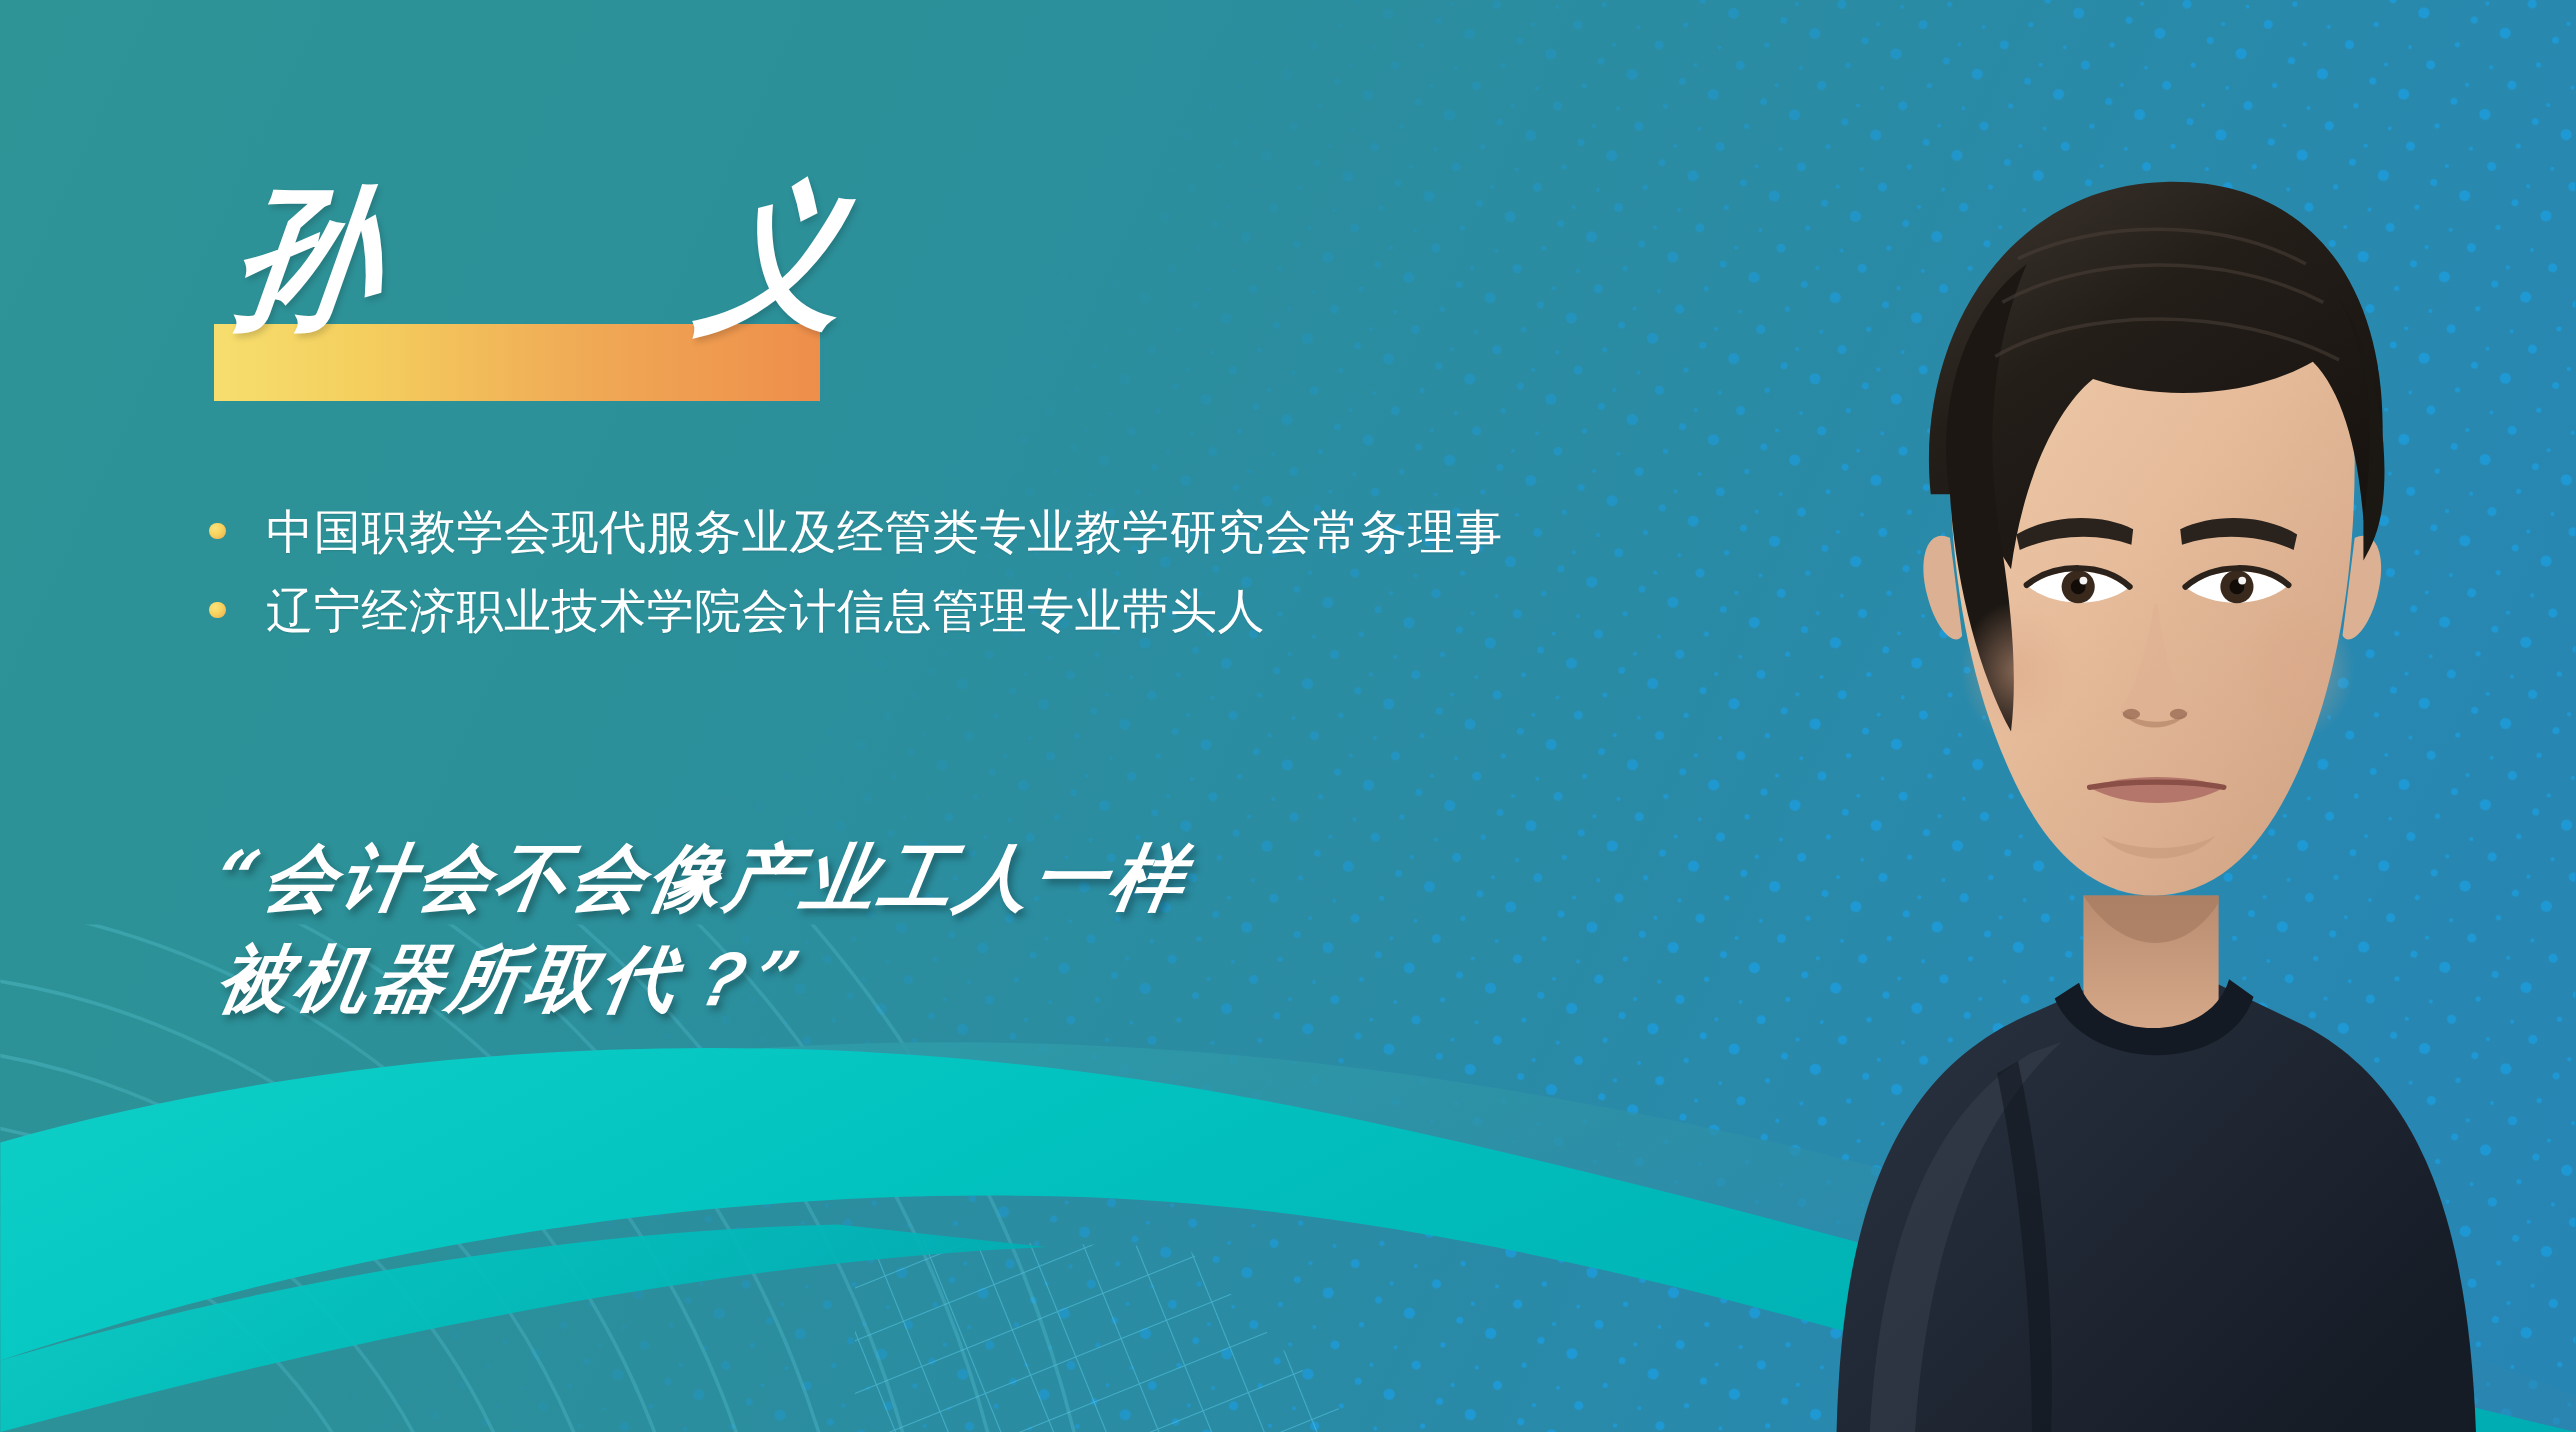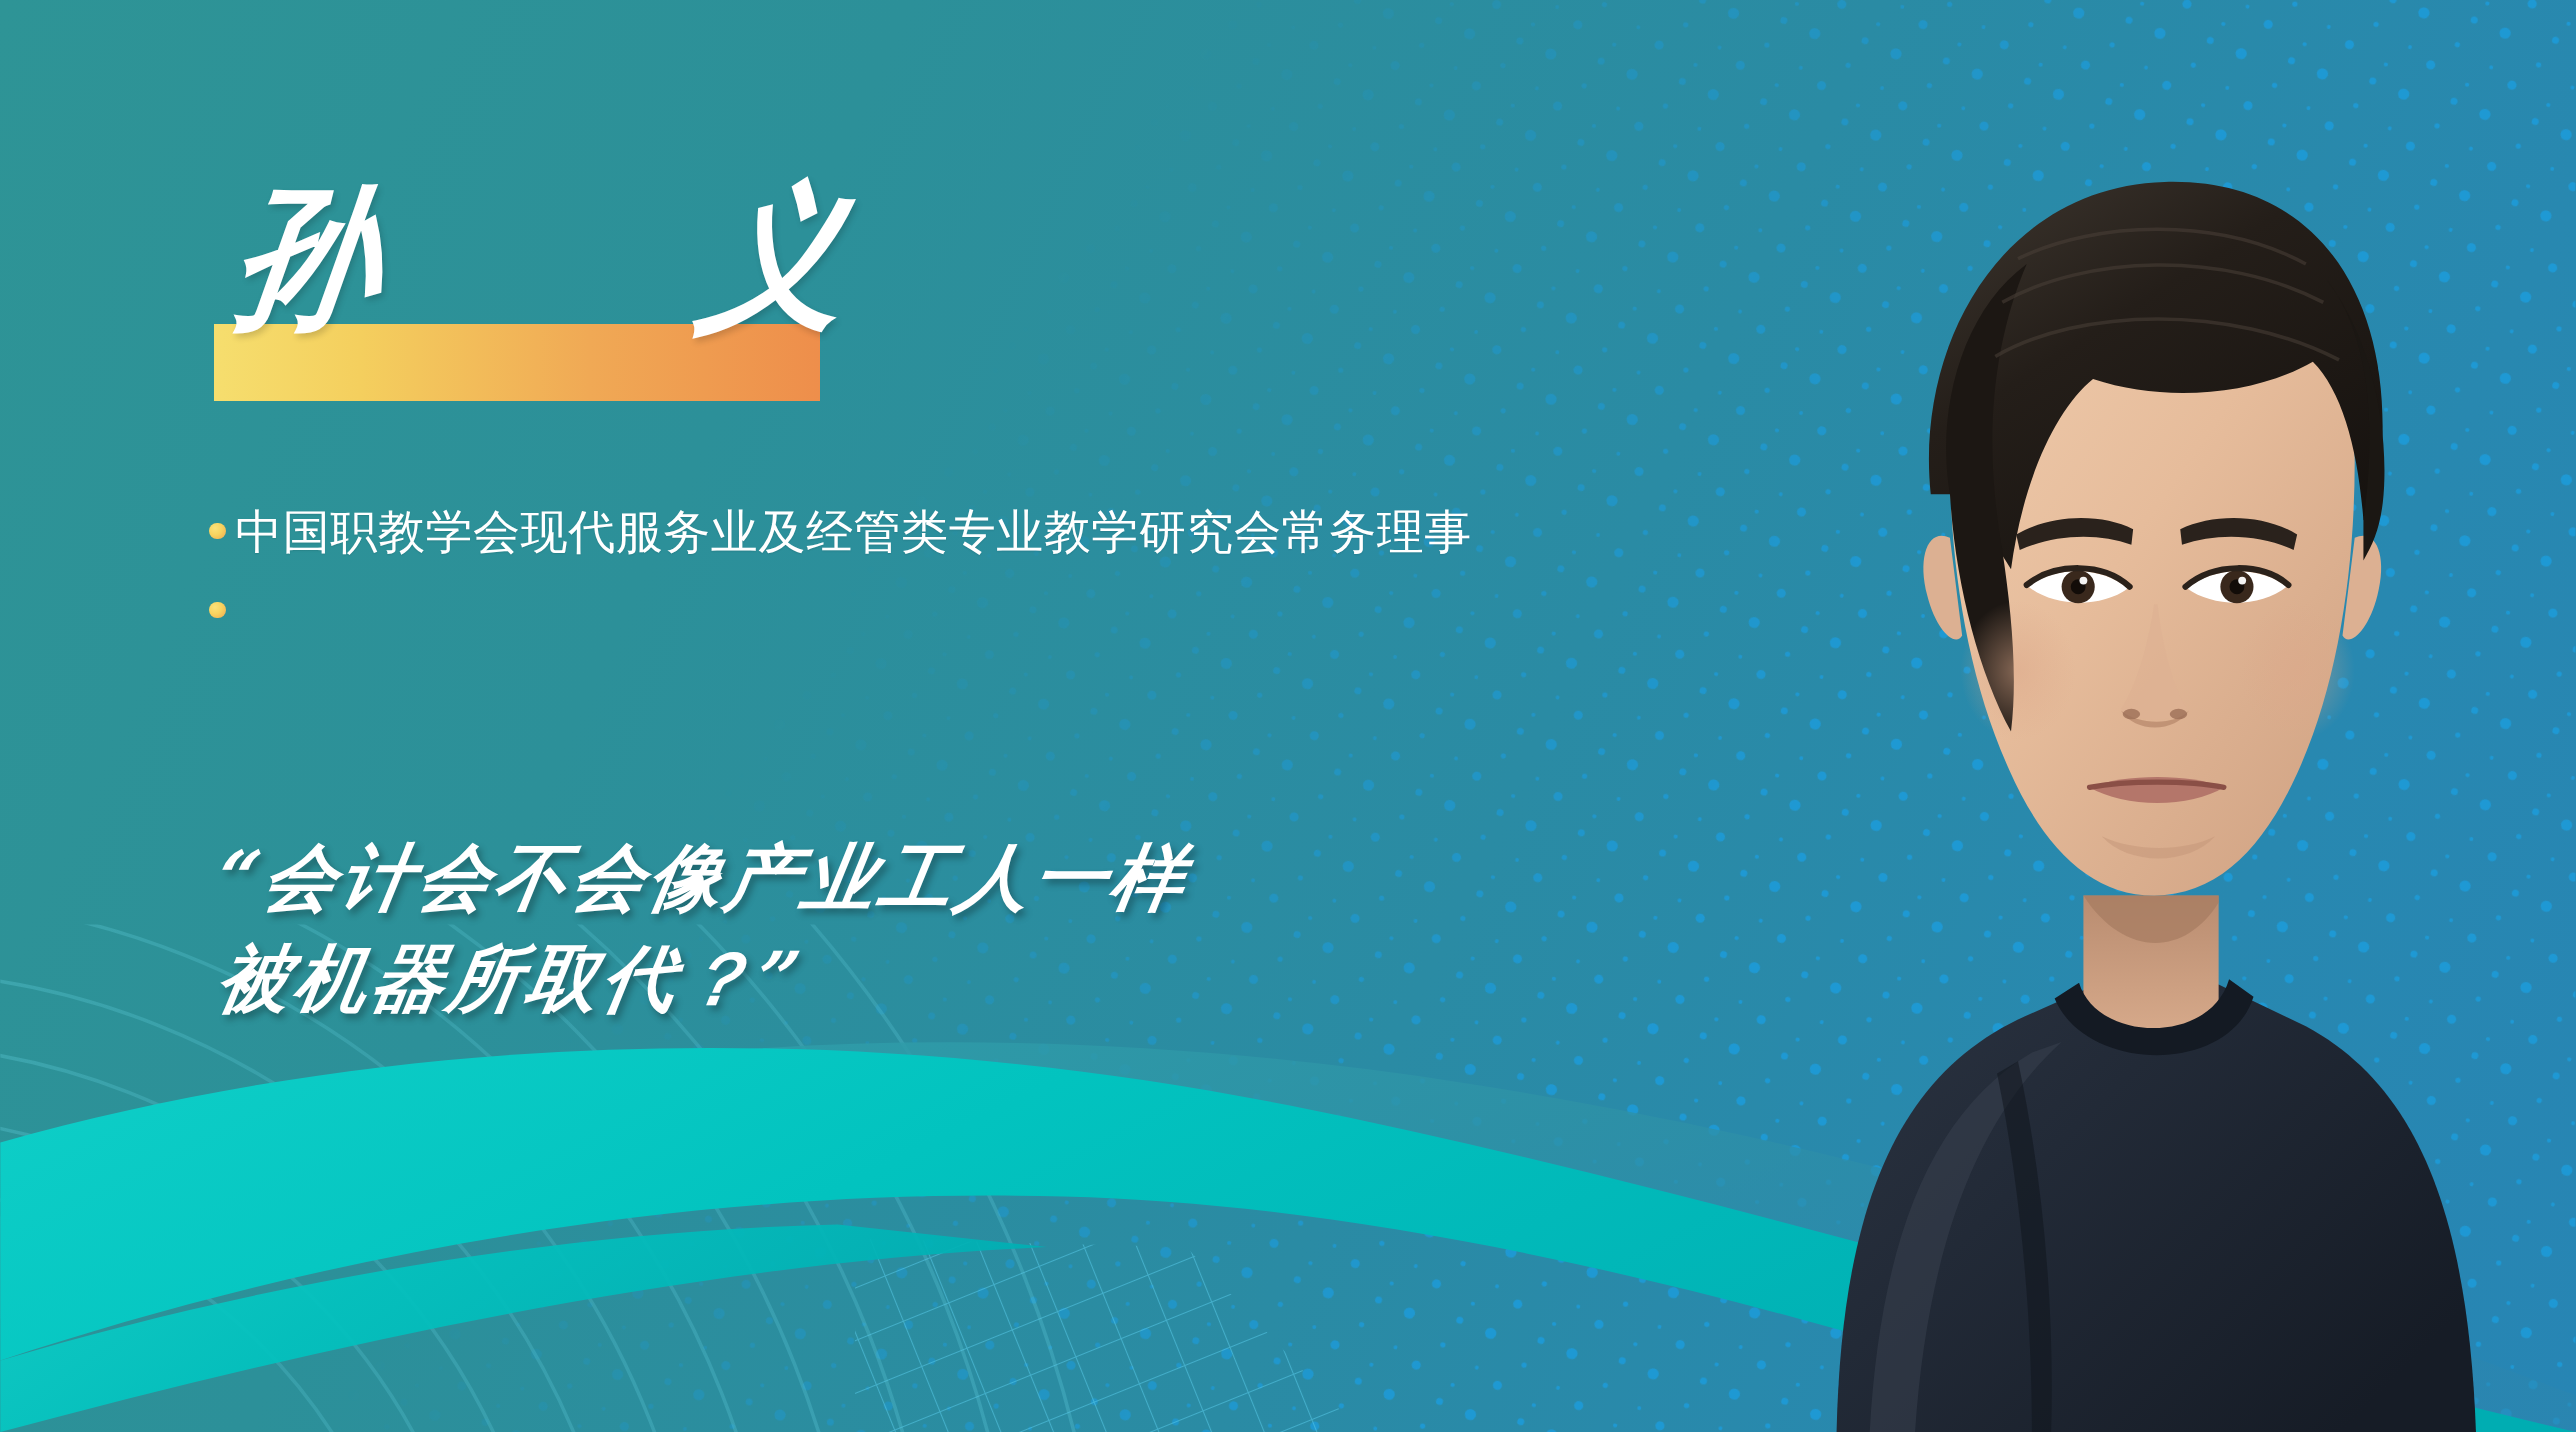--- a/index.html
+++ b/index.html
@@ -48,20 +48,21 @@
 
   
   #credentials {
     position:absolute; left:209px; top:499px; z-index:20;
     width:1413px;
   }
   .cred-row {
     display:flex;
     align-items:flex-start;
     margin-bottom:12.2px;
+    gap:31px;
   }
   .cred-dot {
     flex:0 0 auto;
     width:16.6px; height:16.6px;
     border-radius:50%;
     background: radial-gradient(circle at 35% 32%, #FBE27A 0%, #F7D35F 45%, #F0A64F 100%);
     margin-top:23.6px;
     margin-right:9.6px;
   }
   .cred-text {
@@ -294,20 +295,21 @@
     <div id="name-text">孙   义</div>
   </div>
 
   <div id="credentials">
     <div class="cred-row">
       <span class="cred-dot"></span>
       <span class="cred-text">中国职教学会现代服务业及经管类专业教学研究会常务理事</span>
     </div>
     <div class="cred-row">
       <span class="cred-dot"></span>
+      <span class="cred-text">辽宁经济职业技术学院会计信息管理专业带头人</span>
     </div>
   </div>
 
   <div id="quote">
     <div class="quote-line">“会计会不会像产业工人一样</div>
     <div class="quote-line">被机器所取代？”</div>
   </div>
 
 </div>
 

